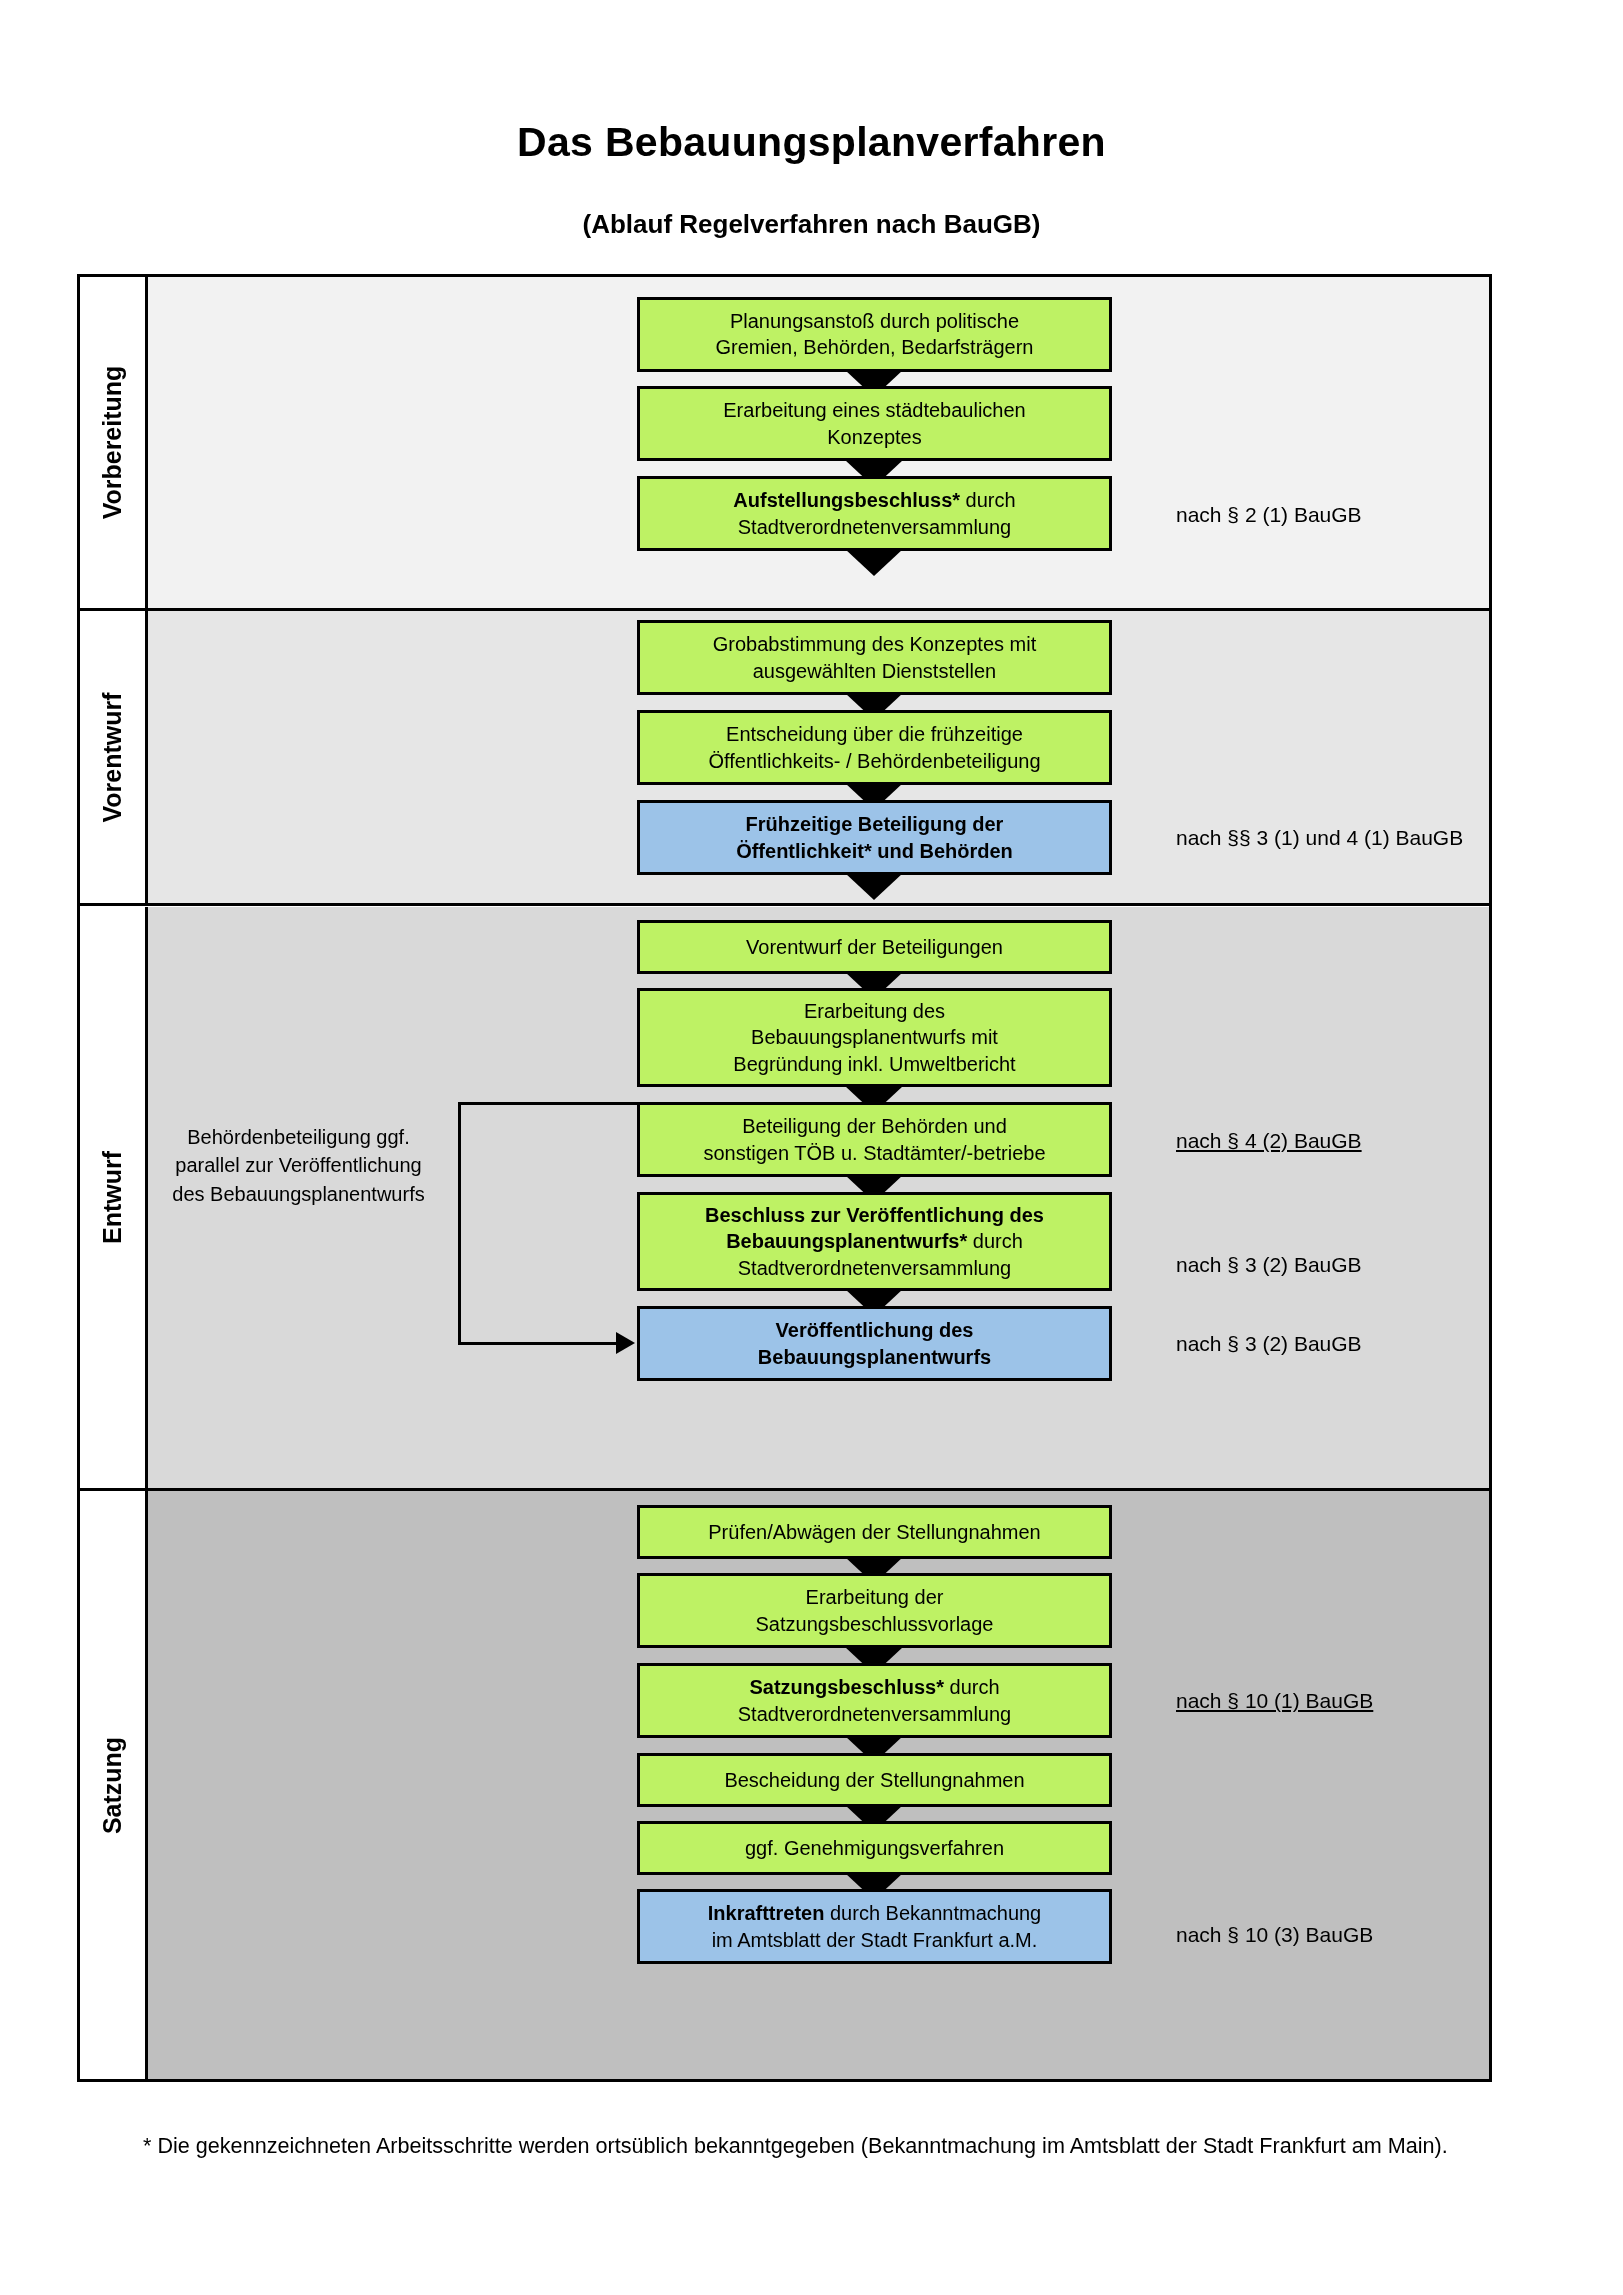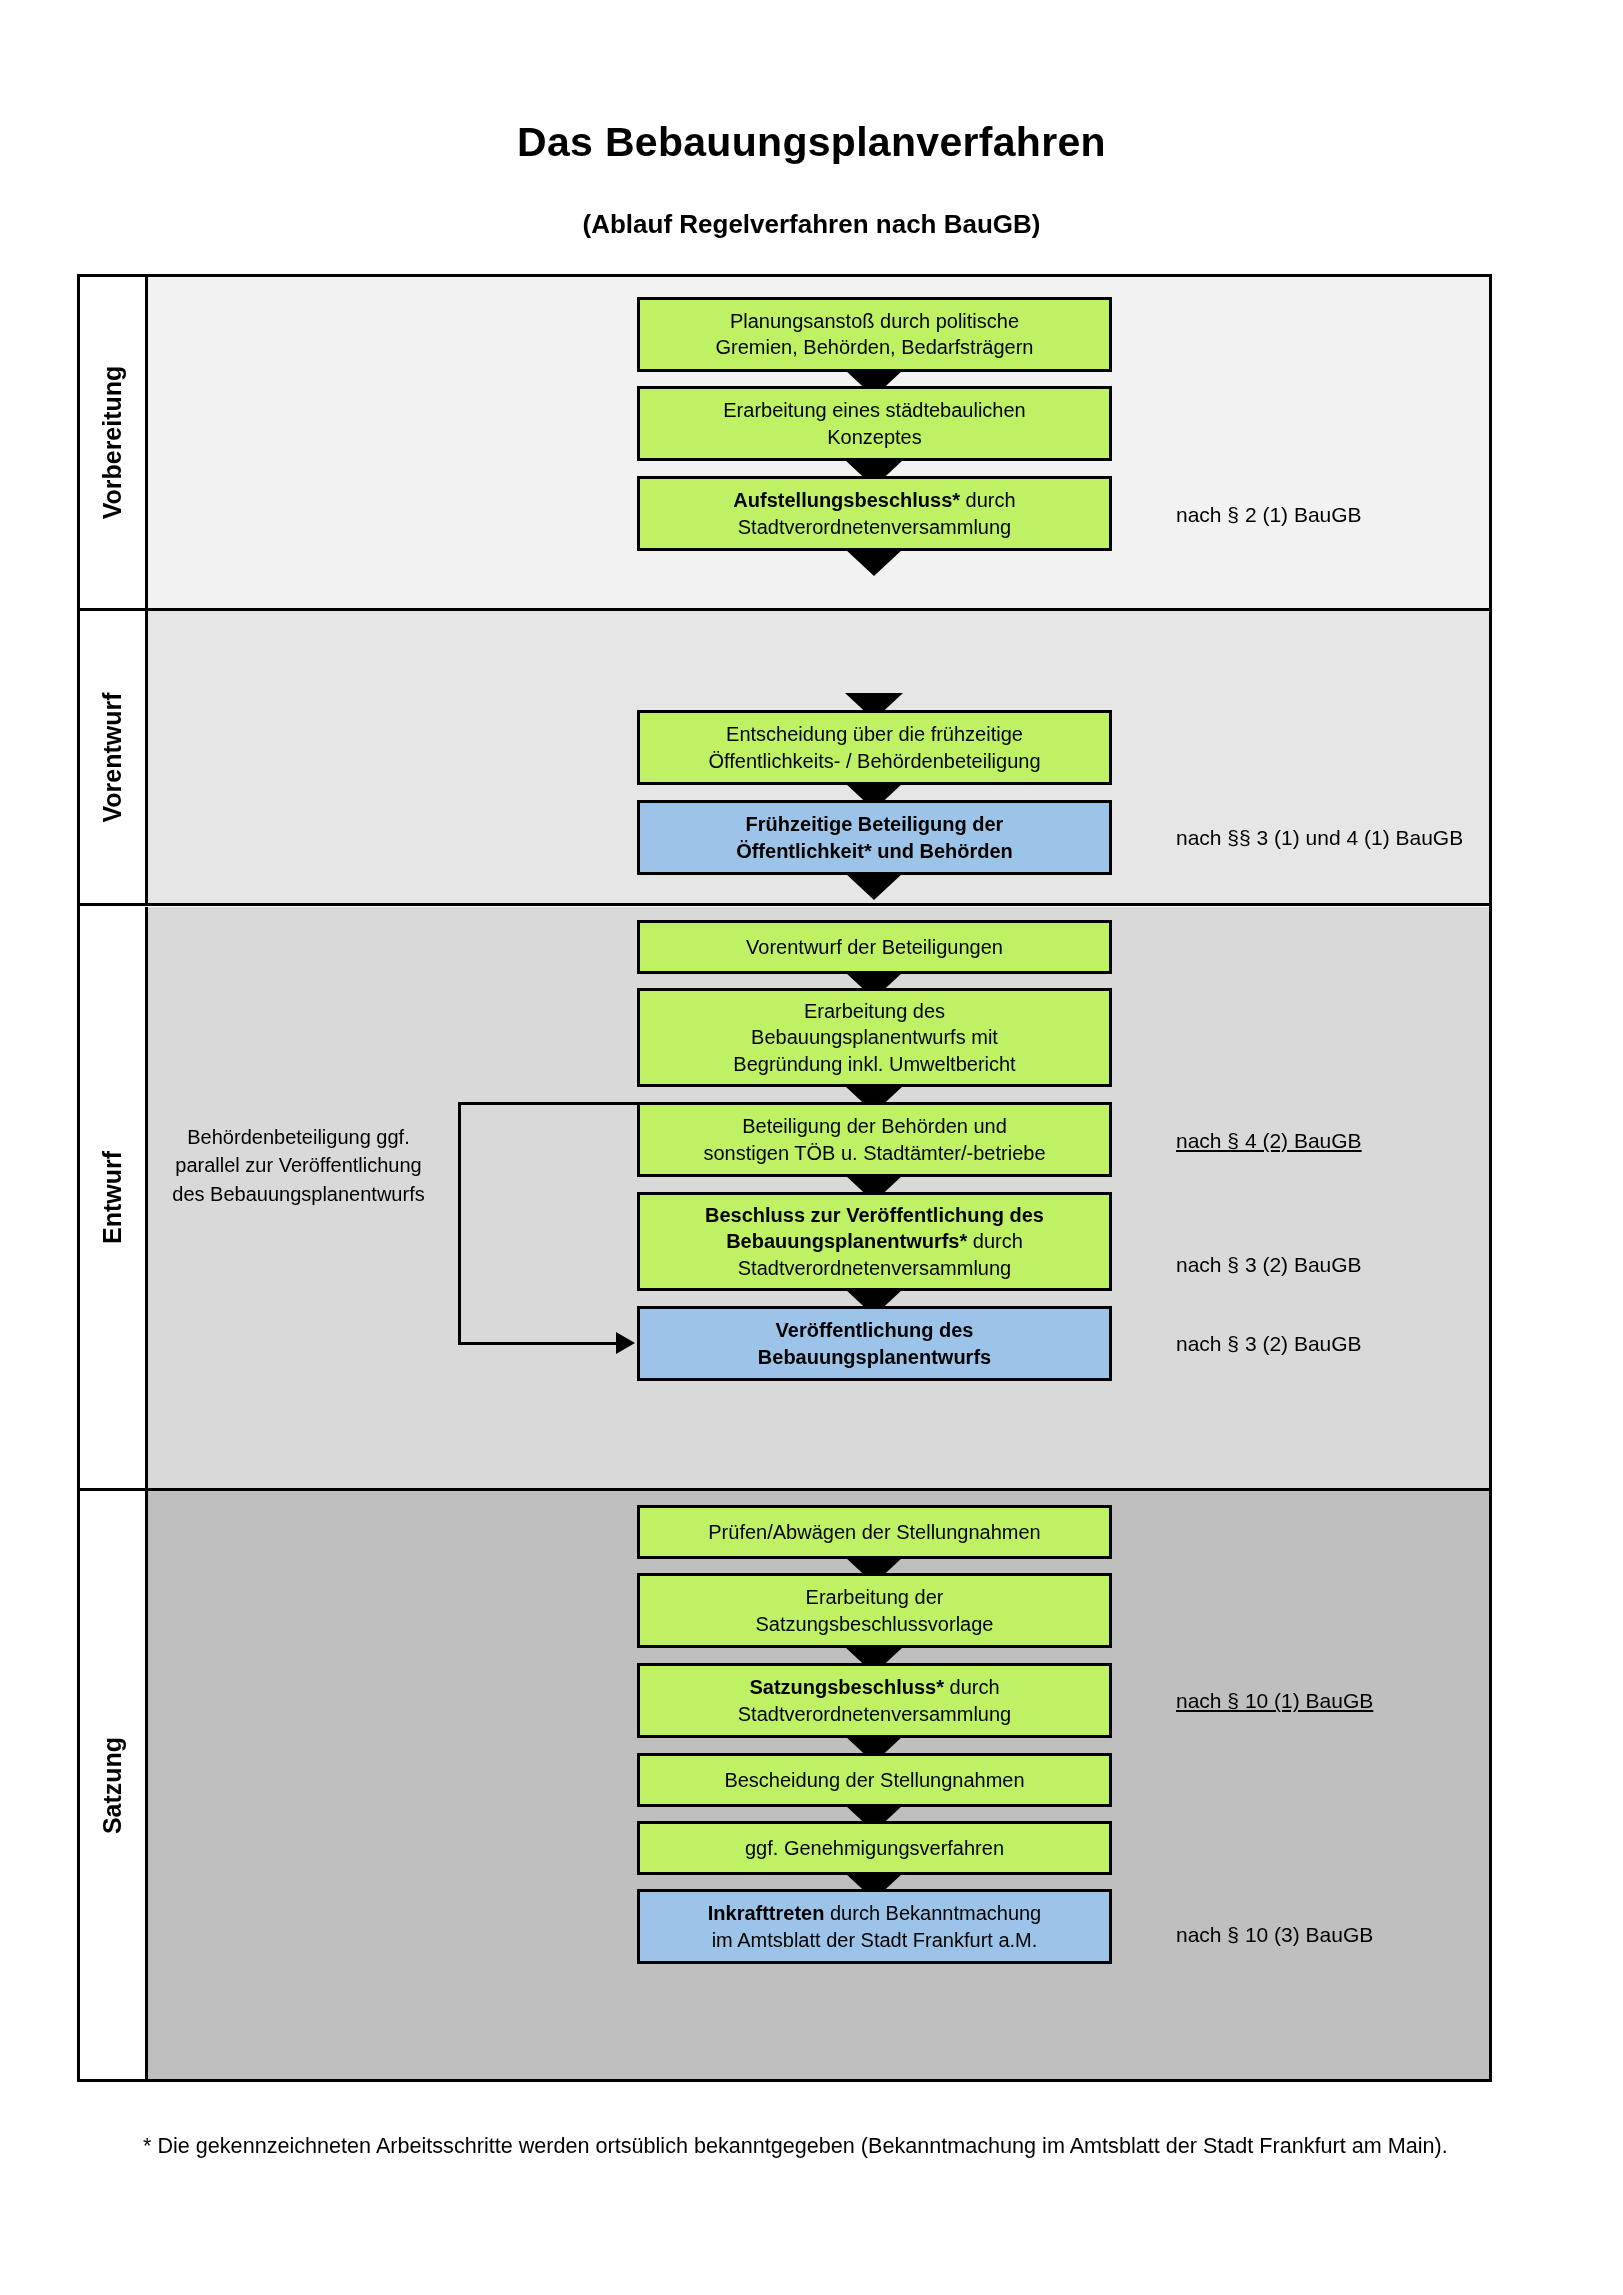--- a/index.html
+++ b/index.html
@@ -171,20 +171,26 @@
         <div class="note" style="top:226px;">nach § 2 (1) BauGB</div>
       </div>
     </div>
 
     <div class="phase" id="ph2" style="top:334px;height:295px;background:#e6e6e6;">
       <div class="phase-label">
         <span>Vorentwurf</span>
       </div>
       <div class="phase-body">
 
+        <div class="flowbox" style="top:9.2px;height:75px;">
+          <span>
+            <span class="t">Grobabstimmung des Konzeptes mit</span>
+            <span class="t">ausgewählten Dienststellen</span>
+          </span>
+        </div>
         <div class="arrow" style="top:82px;"></div>
 
         <div class="flowbox" style="top:99px;height:75px;">
           <span>
             <span class="t">Entscheidung über die frühzeitige</span>
             <span class="t">Öffentlichkeits- / Behördenbeteiligung</span>
           </span>
         </div>
         <div class="arrow" style="top:172px;"></div>
 

